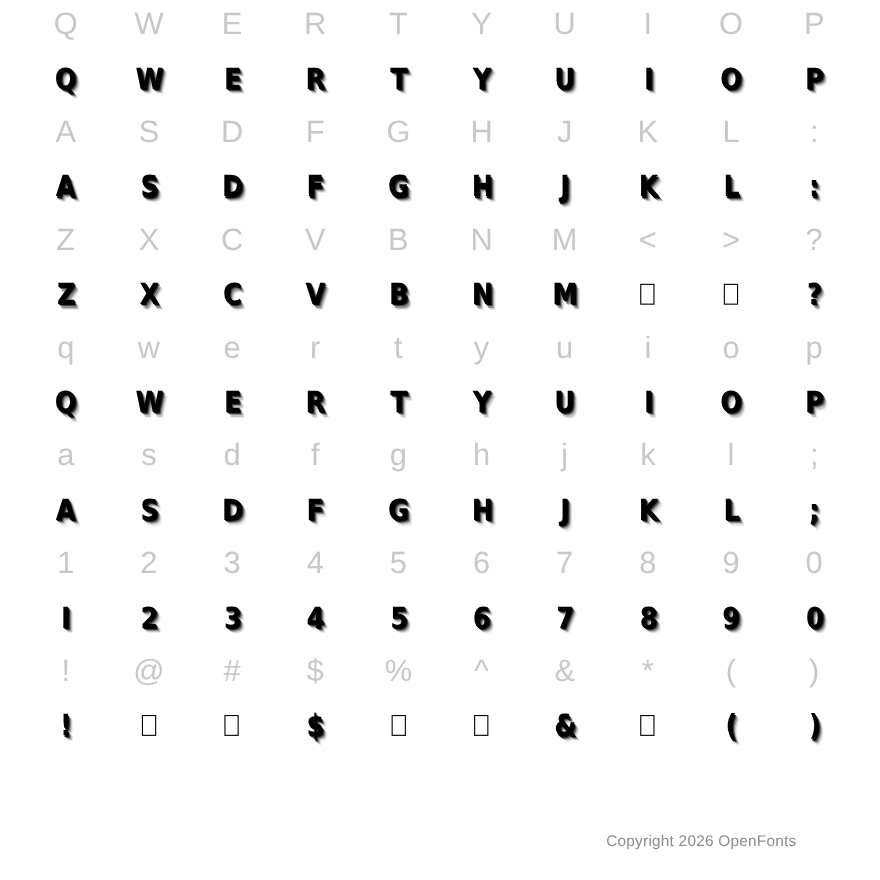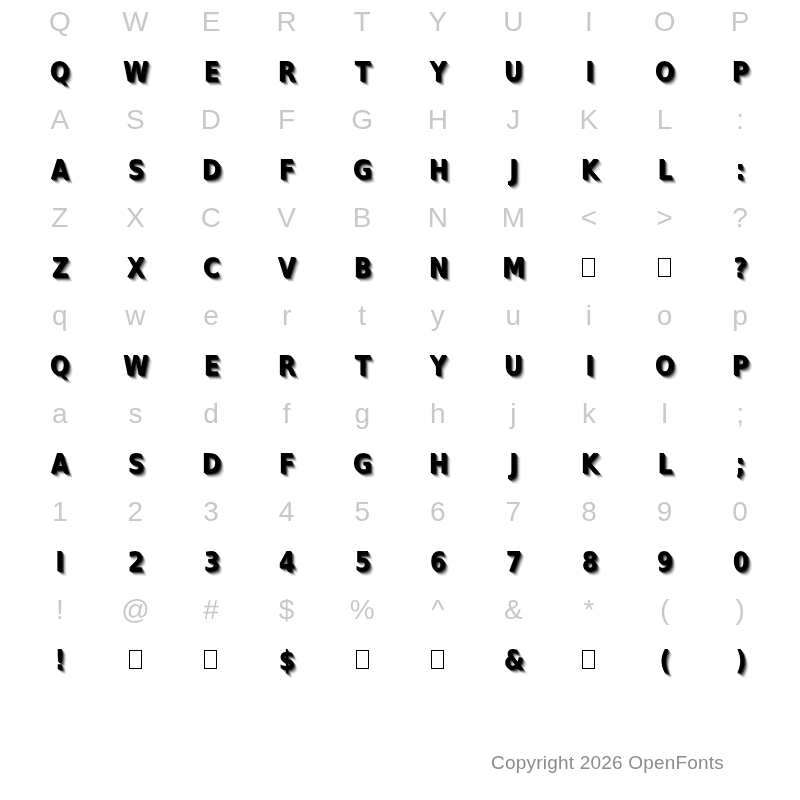--- a/index.html
+++ b/index.html
@@ -81,21 +81,21 @@
     position: absolute;
     left: 0;
     bottom: 26px;
     width: 100%;
     text-align: right;
     padding-right: 76px;
     box-sizing: border-box;
   }
   #footer .copy {
     font-family: "Liberation Sans", sans-serif;
-    font-size: 19px;
+    font-size: 14px;
     color: #8c8c8c;
     letter-spacing: 0.2px;
   }
 </style>
 </head>
 <body>
 
 <div id="specimen">
     <div class="row-pair">
       <div class="row row-ref">

